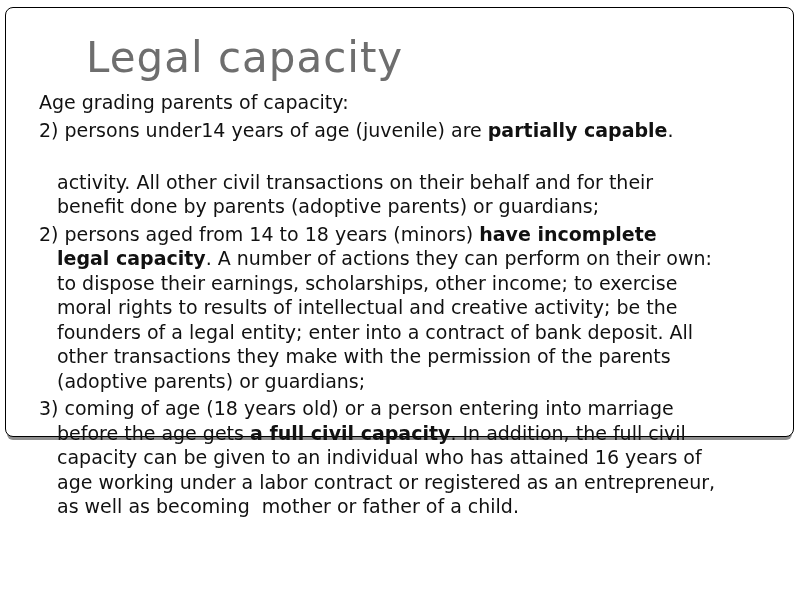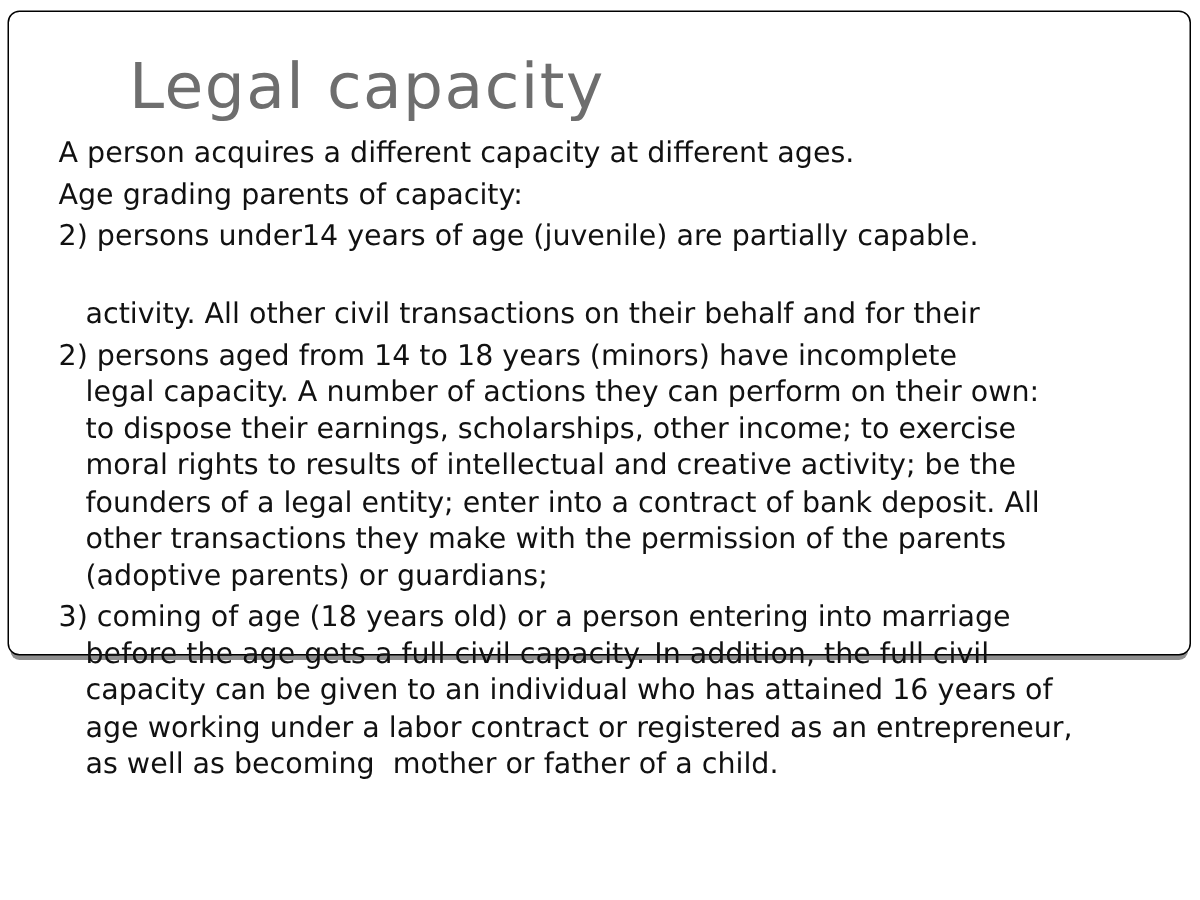--- a/index.html
+++ b/index.html
@@ -44,31 +44,30 @@
   .para {
     margin: 3px 0 0 0;
     padding-left: 18px;
     text-indent: -18px;
     white-space: pre-wrap;
   }
   .para:first-child {
     margin-top: 0;
   }
   .para b {
-    font-weight: normal;
+    font-weight: bold;
   }
 </style>
 </head>
 <body>
 
 <div class="stage">
   <div class="slide">
     <h1 class="slide-title">Legal capacity</h1>
     <div class="slide-body">
-        <p class="para"><span>A person acquires a different capacity at different ages.</span></p>
         <p class="para"><span>Age grading parents of capacity:</span></p>
         <p class="para"><span>2) persons under14 years of age (juvenile) are </span><b>partially capable</b><span>.</span><br></p>
-        <p class="para"><br><span>activity. All other civil transactions on their behalf and for their</span><br></p>
+        <p class="para"><br><span>activity. All other civil transactions on their behalf and for their</span><br><span>benefit done by parents (adoptive parents) or guardians;</span></p>
         <p class="para"><span>2) persons aged from 14 to 18 years (minors) </span><b>have incomplete</b><br><b>legal capacity</b><span>. A number of actions they can perform on their own:</span><br><span>to dispose their earnings, scholarships, other income; to exercise</span><br><span>moral rights to results of intellectual and creative activity; be the</span><br><span>founders of a legal entity; enter into a contract of bank deposit. All</span><br><span>other transactions they make with the permission of the parents</span><br><span>(adoptive parents) or guardians;</span></p>
         <p class="para"><span>3) coming of age (18 years old) or a person entering into marriage</span><br><span>before the age gets </span><b>a full civil capacity</b><span>. In addition, the full civil</span><br><span>capacity can be given to an individual who has attained 16 years of</span><br><span>age working under a labor contract or registered as an entrepreneur,</span><br><span>as well as becoming  mother or father of a child.</span></p>
       </div>
   </div>
 </div>
 
 </body></html>

